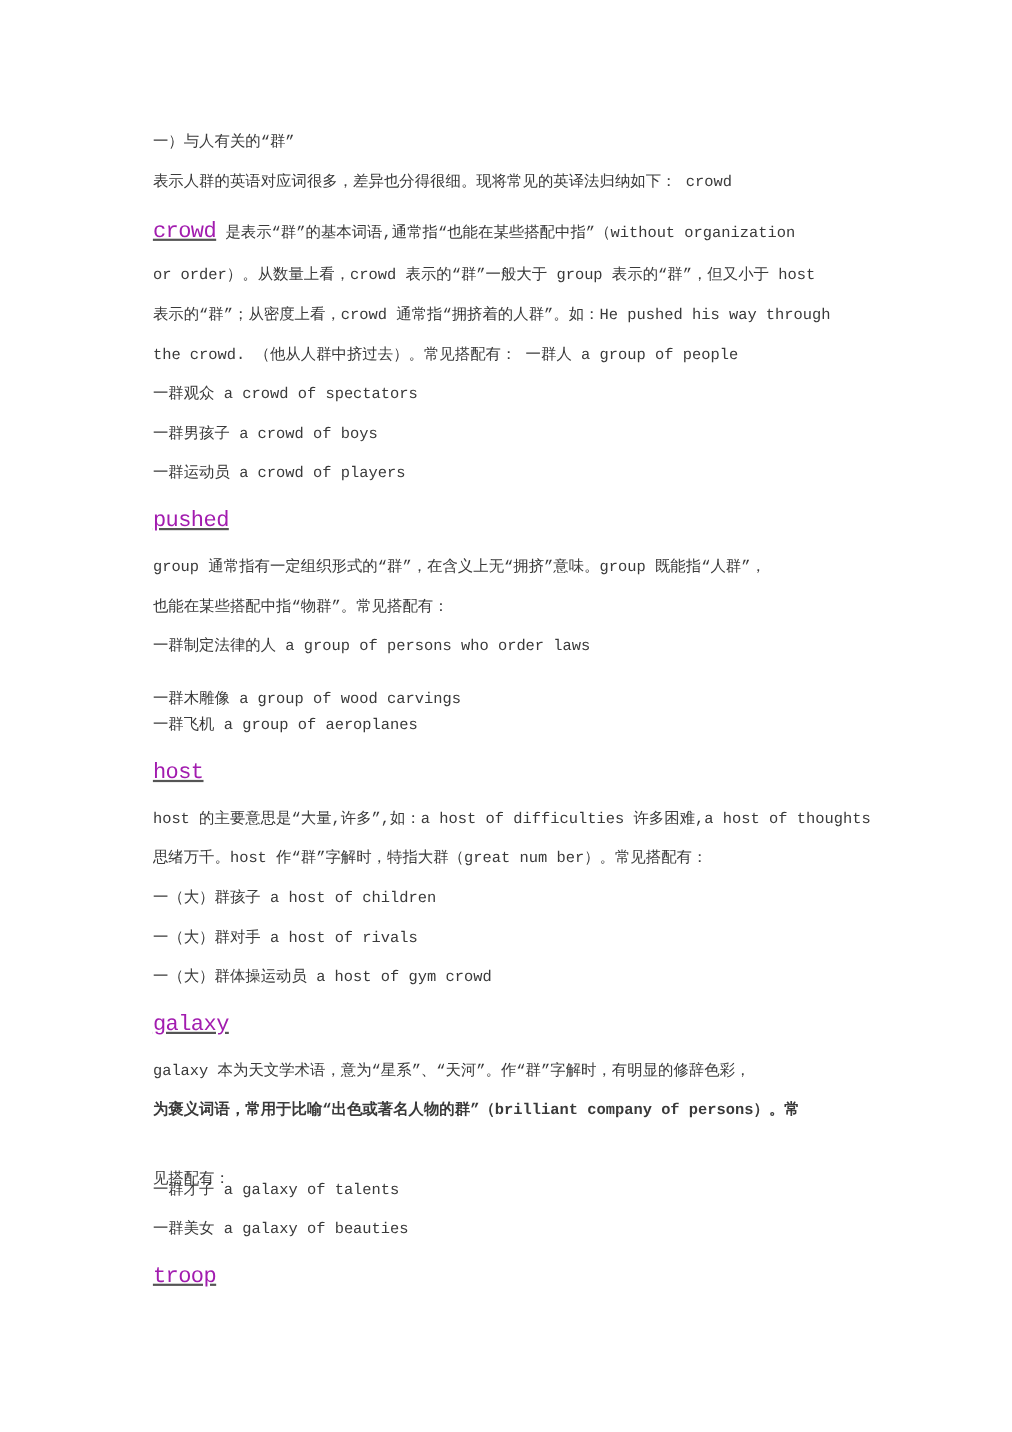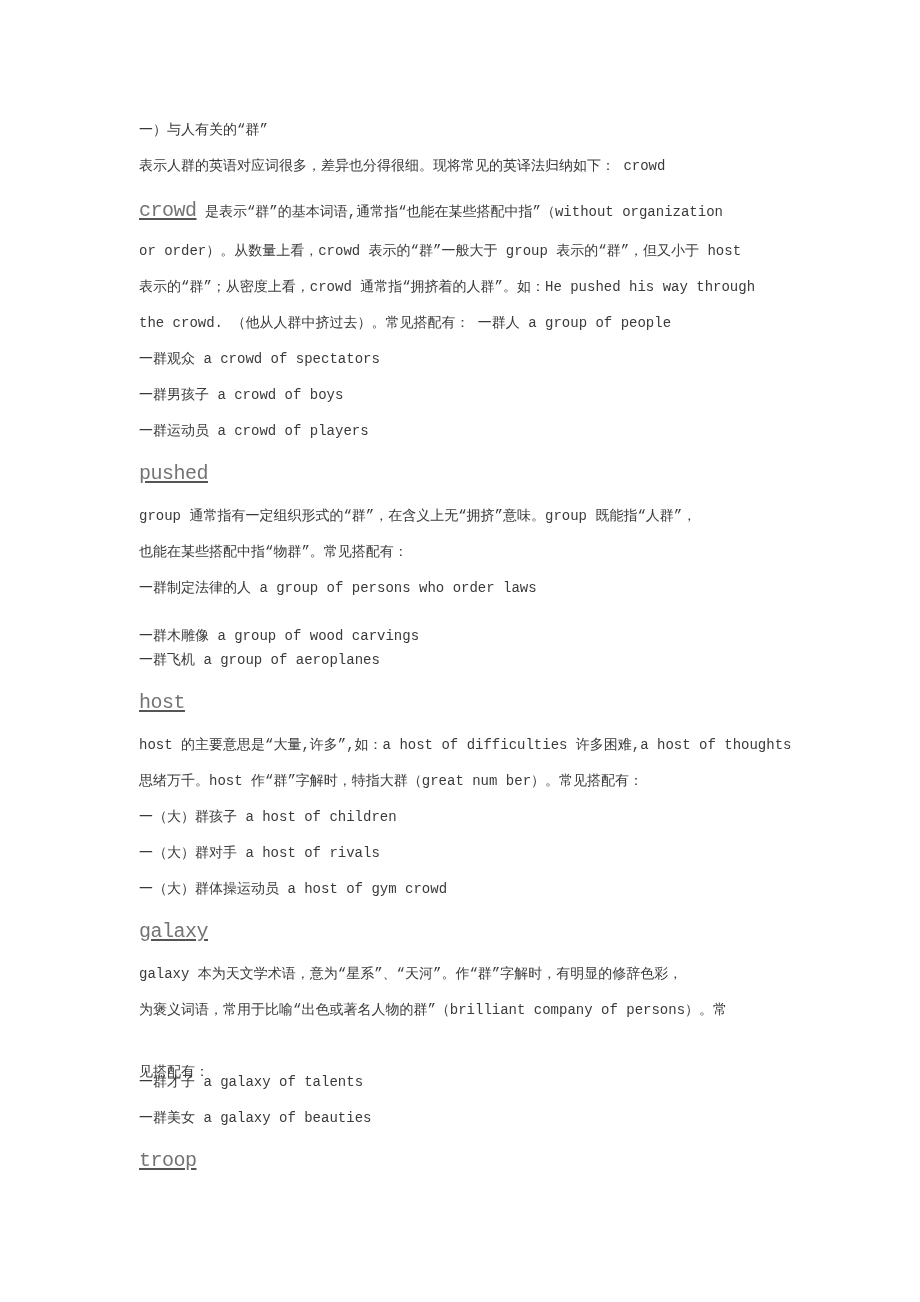--- a/index.html
+++ b/index.html
@@ -30,21 +30,21 @@
       color: #3a3a3a;
       letter-spacing: 0px;
     }
     .heading {
       position: absolute;
       left: 0;
       white-space: nowrap;
       font-family: "Liberation Mono", "DejaVu Sans Mono", monospace;
       font-size: 20px;
       line-height: 24px;
-      color: #737373;
+      color: #a21caf;
       text-decoration: underline;
       text-decoration-color: #555555;
       text-underline-offset: 2px;
       letter-spacing: -0.5px;
     }
     .heading.inline {
       position: static;
       display: inline;
       font-size: 20px;
     }
@@ -77,20 +77,20 @@
 
   <div class="heading" style="top:691px;">host</div>
   <div class="line" style="top:736px;">host 的主要意思是“大量,许多”,如：a host of difficulties 许多困难,a host of thoughts</div>
   <div class="line" style="top:772px;">思绪万千。host 作“群”字解时，特指大群（great num ber）。常见搭配有：</div>
   <div class="line" style="top:808px;">一（大）群孩子 a host of children</div>
   <div class="line" style="top:844px;">一（大）群对手 a host of rivals</div>
   <div class="line" style="top:880px;">一（大）群体操运动员 a host of gym crowd</div>
 
   <div class="heading" style="top:920px;">galaxy</div>
   <div class="line" style="top:965px;">galaxy 本为天文学术语，意为“星系”、“天河”。作“群”字解时，有明显的修辞色彩，</div>
-  <div class="line" style="top:1001px;">为褒义词语，常用于比喻“出色或著名人物的群”（brilliant company of persons）。常</div>
+  <div class="line" style="top:1001px;font-weight:bold;">为褒义词语，常用于比喻“出色或著名人物的群”（brilliant company of persons）。常</div>
   <div class="line" style="top:1063px;">见搭配有：</div>
   <div class="line" style="top:1073px;">一群才子 a galaxy of talents</div>
   <div class="line" style="top:1109px;">一群美女 a galaxy of beauties</div>
 
   <div class="heading" style="top:1149px;">troop</div>
 
 </div>
 
 </body></html>

